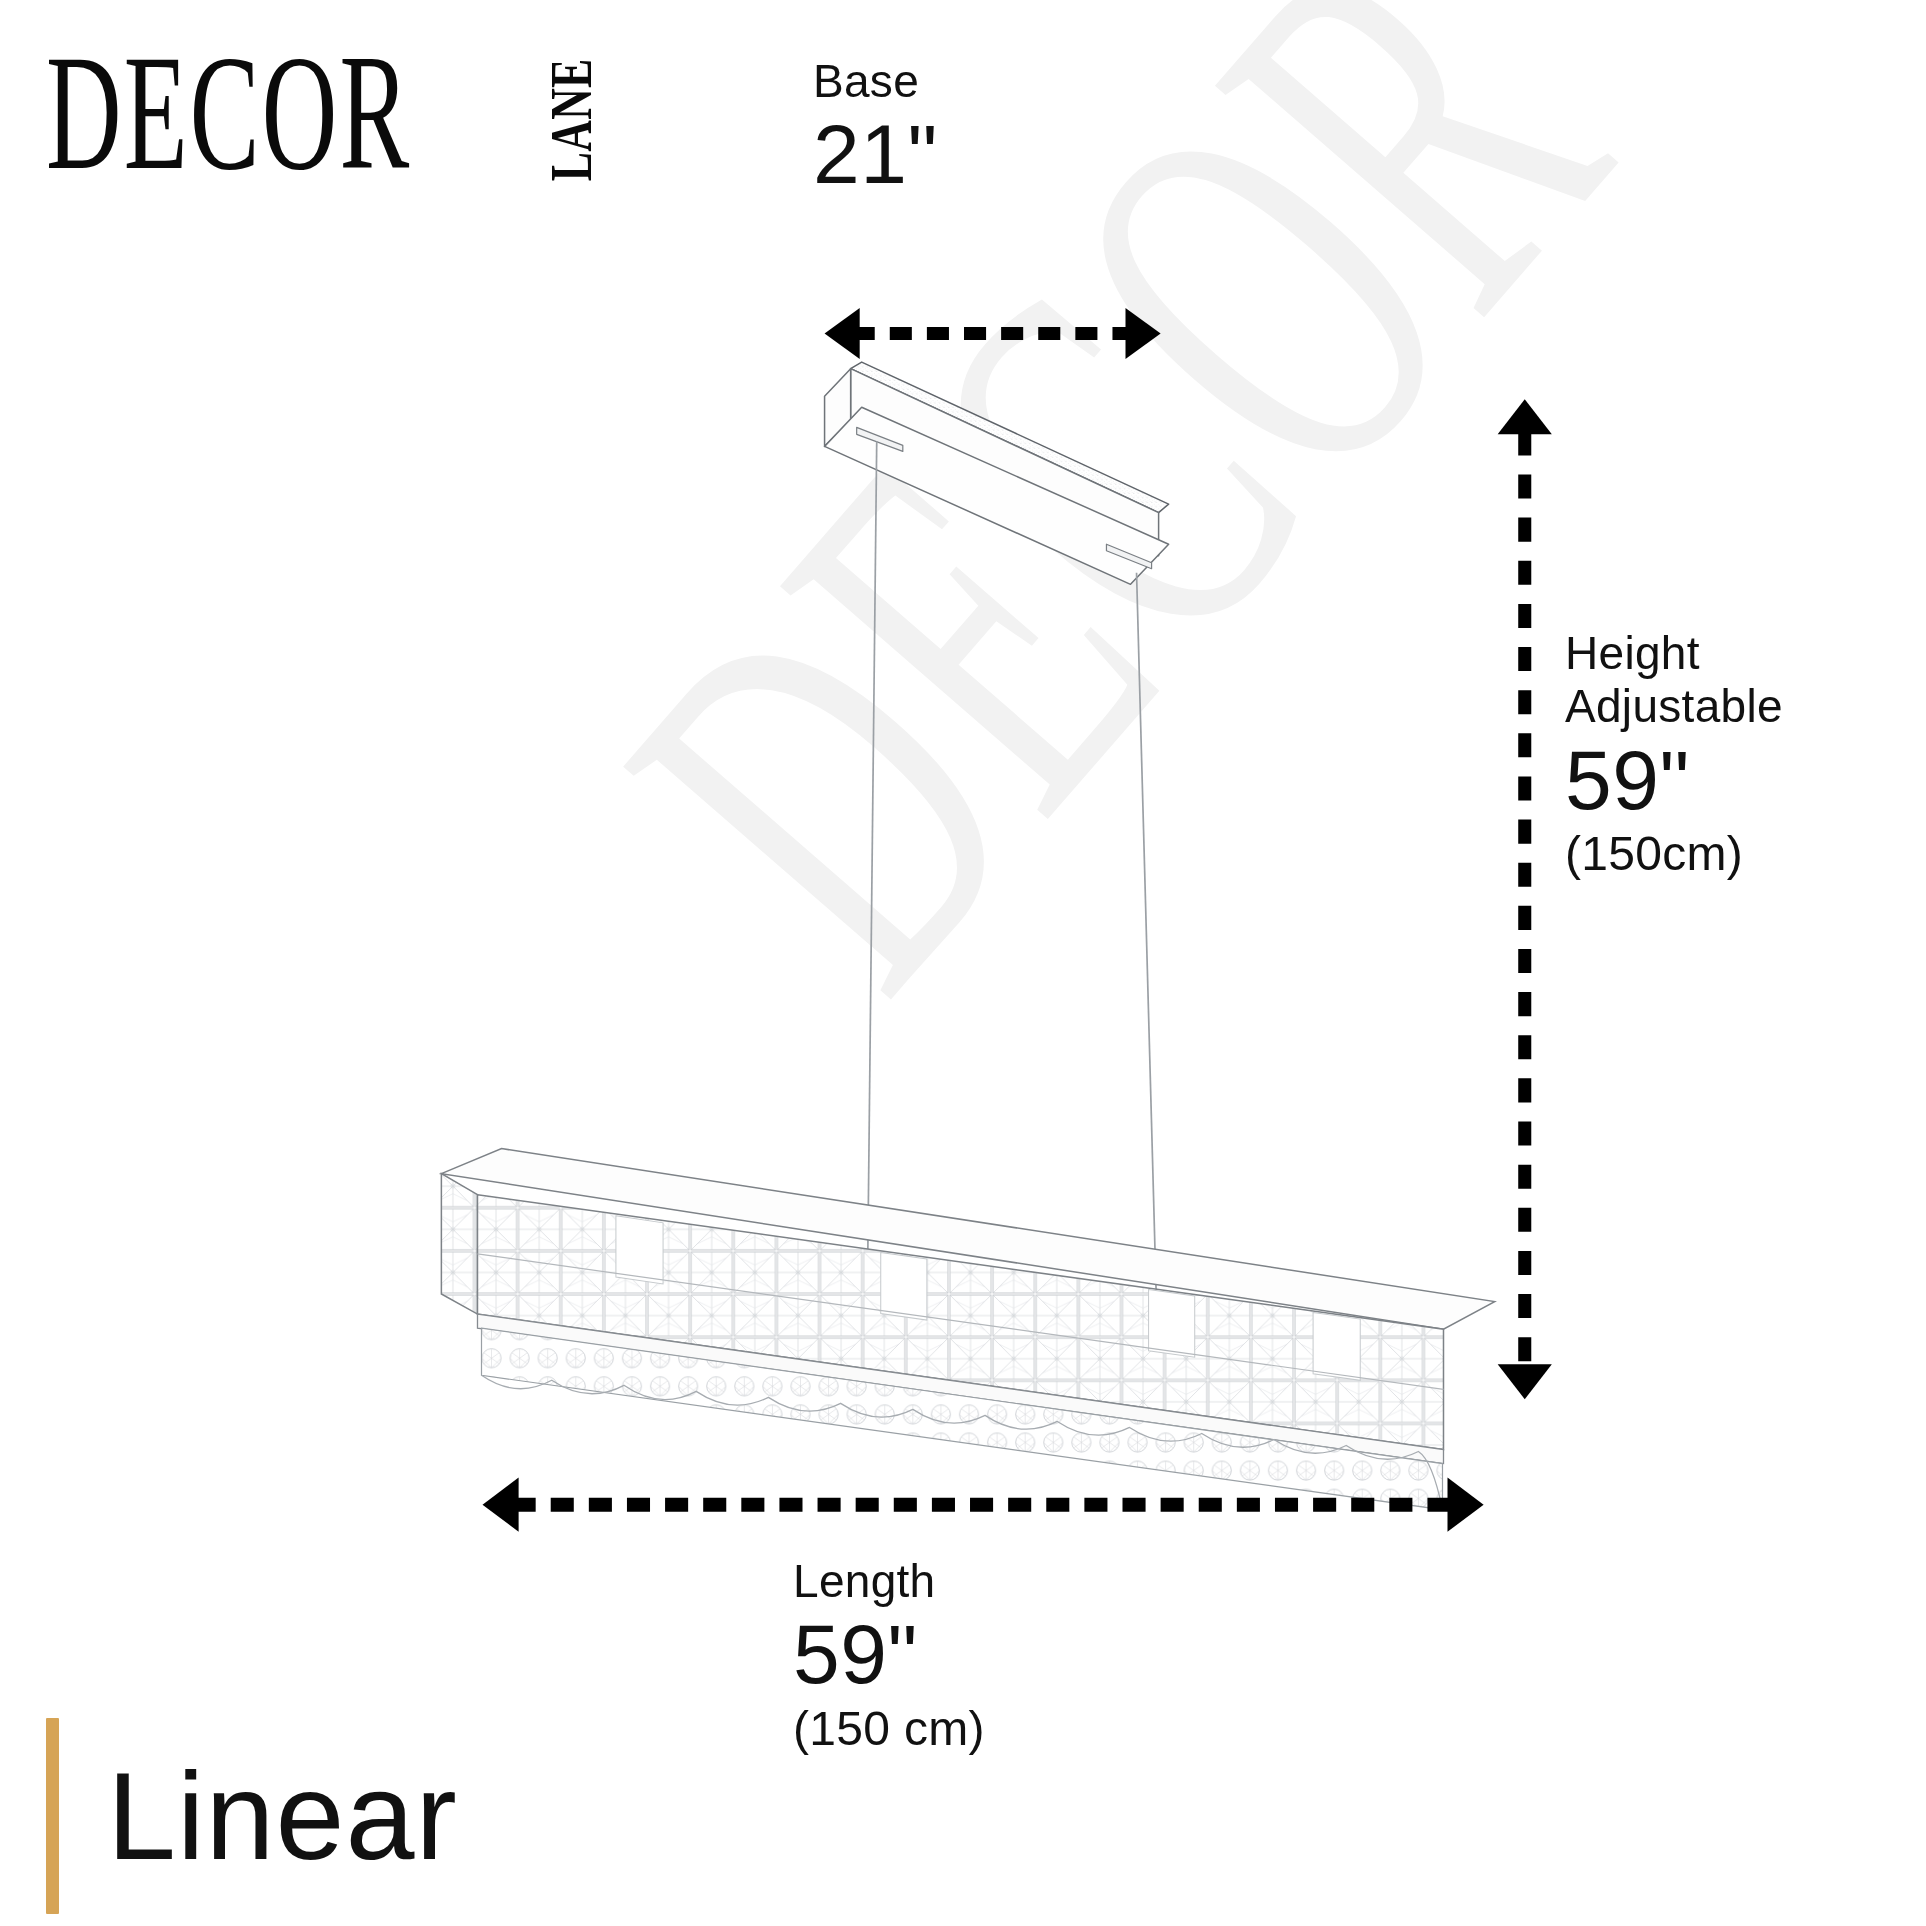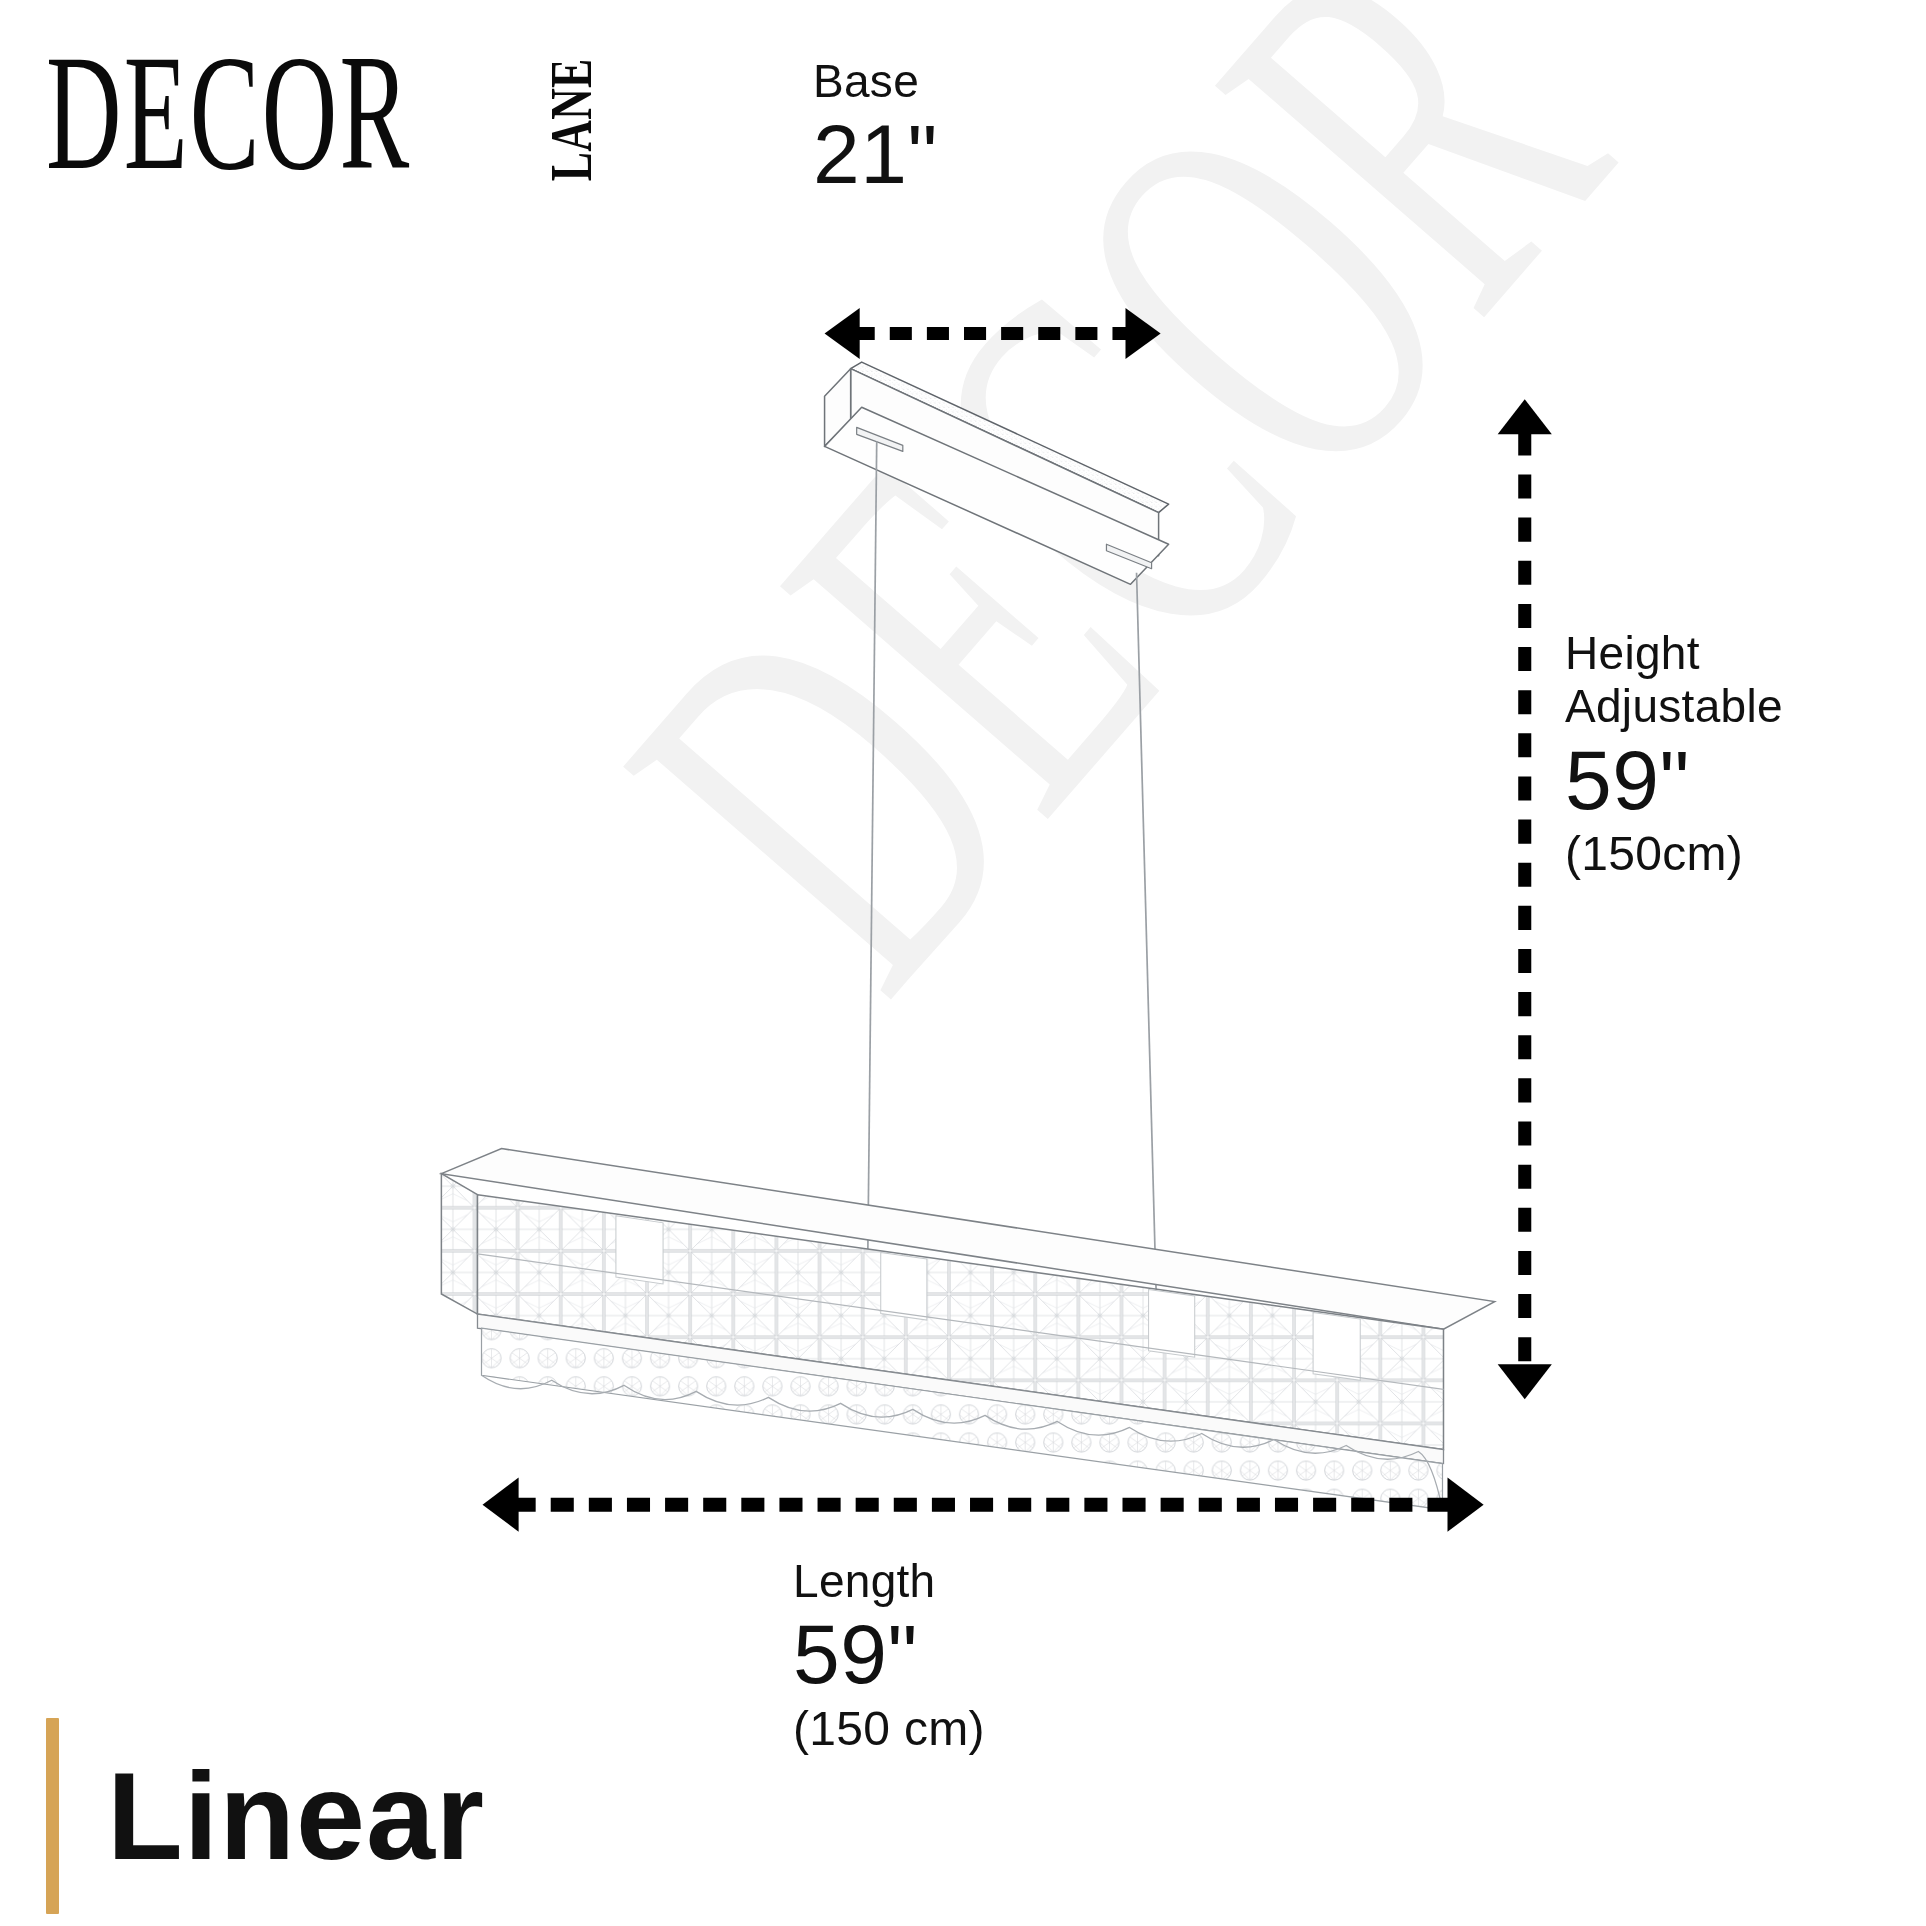--- a/index.html
+++ b/index.html
@@ -56,21 +56,21 @@
   
   svg.arrowlayer{position:absolute;left:0;top:0;width:1926px;height:1926px;z-index:5;pointer-events:none;}
 
   
   svg#product{position:absolute;left:0;top:0;width:1926px;height:1926px;z-index:3;pointer-events:none;}
 
   
   #title-wrap{position:absolute;left:46px;top:1718px;display:flex;align-items:center;z-index:6;}
   #accent-bar{width:13px;height:196px;border-radius:1px;}
   #product-title{
-    font-size:124px;font-weight:700;color:#111;letter-spacing:1px;
+    font-size:124px;font-weight:400;color:#111;letter-spacing:1px;
     margin-left:48px;line-height:1;text-align:right;
   }
 </style>
 </head>
 <body>
 
 <div id="watermark">
   <div class="wm-group">
     <div class="wm-decor">DECOR</div>
 

